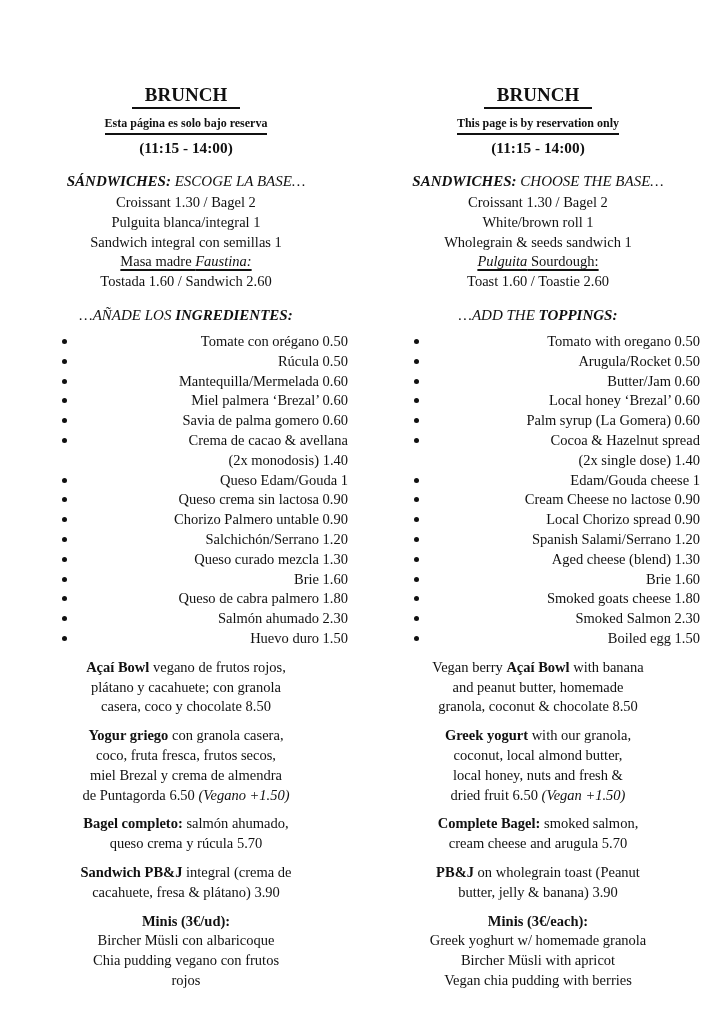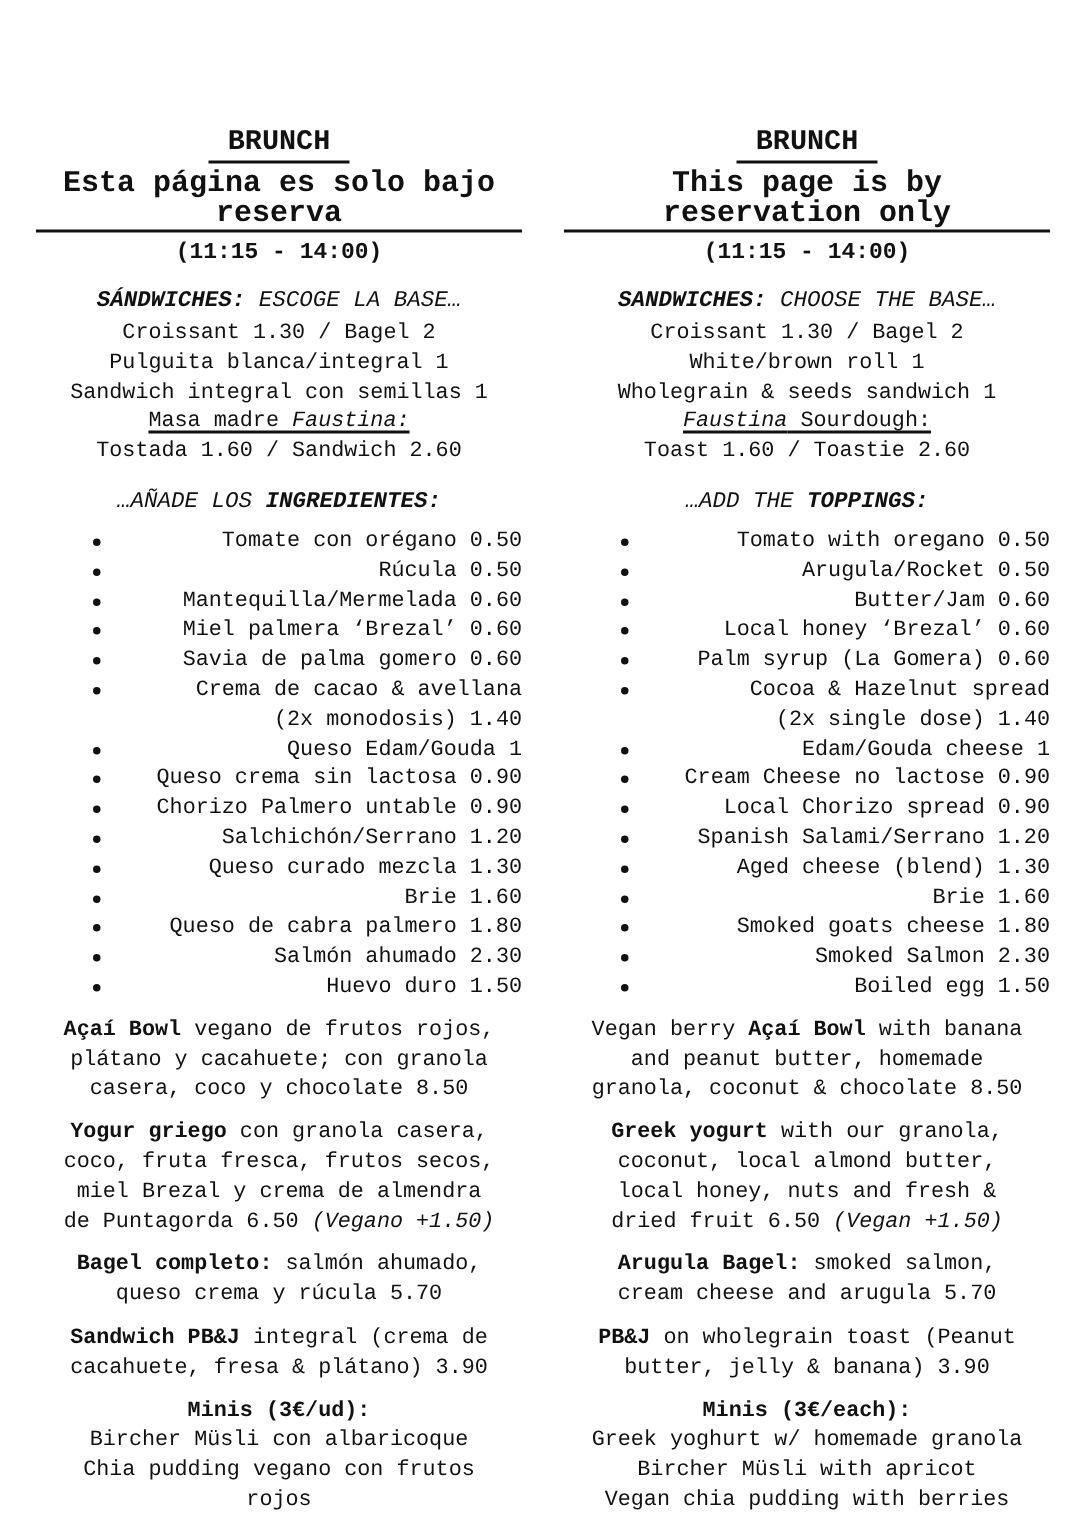--- a/index.html
+++ b/index.html
@@ -1,28 +1,28 @@
 <!DOCTYPE html>
 <html><head>
 <meta charset="utf-8">
 <style>
   * { margin:0; padding:0; box-sizing:border-box; }
   html, body { background:#ffffff; }
   body { width:724px; }
   .page {
     width:724px; height:1024px; overflow:hidden;
     background:#ffffff; color:#111;
-    font-family:Liberation Mono, monospace;
+    font-family:Liberation Serif, serif;
     font-size:14.5px; line-height:19.8px;
     display:flex; gap:28px; padding:84px 24px 0 24px;
   }
   .col { width:324px; text-align:center; }
   .title { font-size:19px; line-height:21px; font-weight:bold; }
   .title .tl { display:inline-block; border-bottom:2px solid #111; padding:0 13px 2px 13px; }
-  .subtitle { margin-top:4px; font-size:20px; line-height:20px; font-weight:bold; }
+  .subtitle { margin-top:4px; font-size:12px; line-height:20px; font-weight:bold; }
   .subtitle .tl { display:inline-block; border-bottom:2px solid #111; }
   .hours { margin-top:3px; font-size:15.3px; line-height:20px; font-weight:bold; }
   .section-heading { margin:13px 0 2px 0; font-size:15px; line-height:20px; }
   .base-lines p { white-space:pre-wrap; }
   .toppings { list-style:none; margin-top:7px; text-align:right; }
   .toppings li { position:relative; padding-left:72px; white-space:pre-wrap; }
   .toppings li::before {
     content:""; position:absolute; left:38px; top:7px;
     width:5px; height:5px; border-radius:50%; background:#111;
   }
@@ -103,21 +103,21 @@
     <h1 class="title"><span class="tl">BRUNCH</span></h1>
     <p class="subtitle"><span class="tl">This page is by reservation only</span></p>
     <p class="hours">(11:15 - 14:00)</p>
 
     <p class="section-heading"><span class="b i">SANDWICHES:</span><span class="i"> CHOOSE THE BASE…</span></p>
     <div class="base-lines">
 
     <p><span>Croissant 1.30 / Bagel 2</span></p>
         <p><span>White/brown roll 1</span></p>
         <p><span>Wholegrain &amp; seeds sandwich 1</span></p>
-        <p><span class="i u">Faustina</span><span class="u"> Sourdough:</span></p>
+        <p><span class="i u">Pulguita</span><span class="u"> Sourdough:</span></p>
         <p><span>Toast 1.60 / Toastie 2.60</span></p>
       </div>
 
     <p class="section-heading"><span class="i">…ADD THE </span><span class="b i">TOPPINGS:</span></p>
     <ul class="toppings">
 
     <li><span>Tomato with oregano 0.50</span></li>
         <li><span>Arugula/Rocket 0.50</span></li>
         <li><span>Butter/Jam 0.60</span></li>
         <li><span>Local honey ‘Brezal’ 0.60</span></li>
@@ -137,21 +137,21 @@
 
     <div class="dishes">
 
     <p class="dish"><span>Vegan berry </span><span class="b">Açaí Bowl</span><span> with banana
 and peanut butter, homemade
 granola, coconut &amp; chocolate 8.50</span></p>
         <p class="dish"><span class="b">Greek yogurt</span><span> with our granola,
 coconut, local almond butter,
 local honey, nuts and fresh &amp;
 dried fruit 6.50 </span><span class="i">(Vegan +1.50)</span></p>
-        <p class="dish"><span class="b">Arugula Bagel:</span><span> smoked salmon,
+        <p class="dish"><span class="b">Complete Bagel:</span><span> smoked salmon,
 cream cheese and arugula 5.70</span></p>
         <p class="dish"><span class="b">PB&amp;J</span><span> on wholegrain toast (Peanut
 butter, jelly &amp; banana) 3.90</span></p>
       </div>
 
     <p class="minis-heading">Minis (3€/each):</p>
     <div class="minis">
 
     <p><span>Greek yoghurt w/ homemade granola</span></p>
         <p><span>Bircher Müsli with apricot</span></p>

